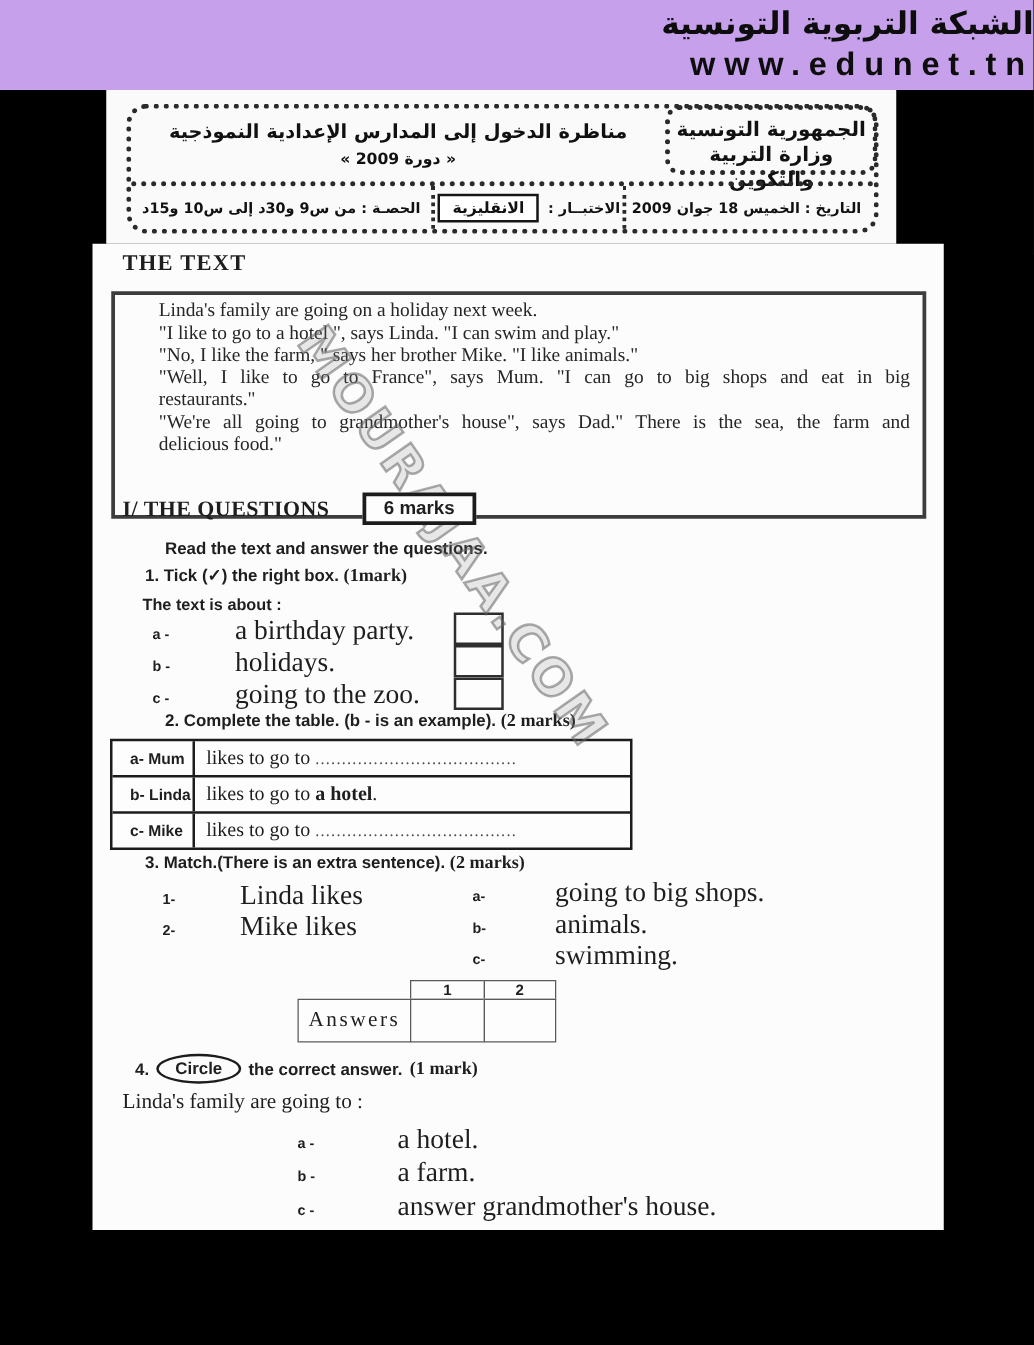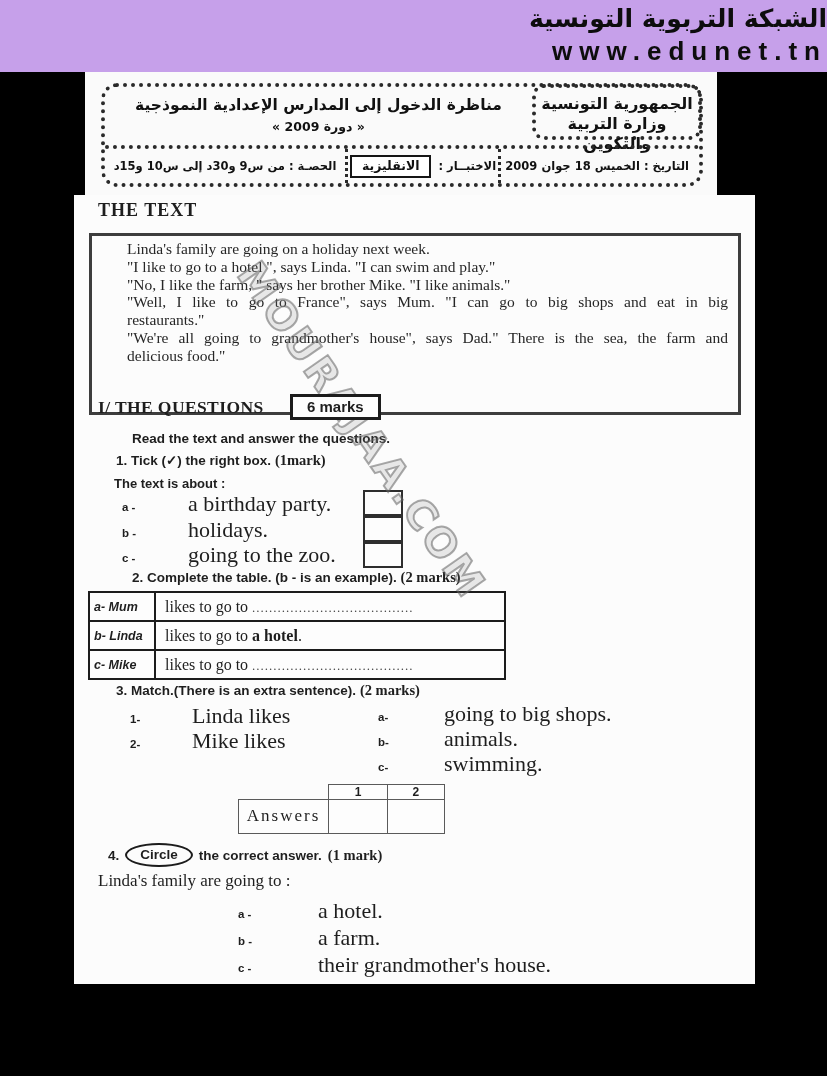--- a/index.html
+++ b/index.html
@@ -44,21 +44,21 @@
   .q1lead{left:40px;top:281px;font-size:13px;}
 
   .opt-key{font-family:"Liberation Sans",sans-serif;font-weight:bold;font-size:11.5px;width:26px;}
   .opt-text{font-size:22px;margin-left:40px;}
   .checkbox{position:absolute;left:289px;width:36px;height:22px;border:2px solid #2e2e2e;background:#fdfdfd;}
 
   .q2head{left:58px;top:374px;font-size:13.5px;}
   .q2-table{left:14px;top:396px;width:414px;border:2px solid #1c1c1c;background:#fdfdfd;}
   .q2-row{display:flex;height:27px;border-bottom:2px solid #1c1c1c;align-items:center;}
   .q2-row:last-child{border-bottom:none;}
-  .q2-key{width:66px;align-self:stretch;display:flex;align-items:center;border-left:2px solid #1c1c1c;padding-left:4px;font-family:"Liberation Sans",sans-serif;font-weight:bold;font-size:12.5px;box-sizing:border-box;border-left:none;border-right:2px solid #1c1c1c;font-style:italic;}
+  .q2-key{width:66px;align-self:stretch;display:flex;align-items:center;border-left:2px solid #1c1c1c;padding-left:14px;font-family:"Liberation Sans",sans-serif;font-weight:bold;font-size:12.5px;box-sizing:border-box;border-left:none;border-right:2px solid #1c1c1c;}
   .q2-val{flex:1;padding-left:9px;font-size:16px;white-space:nowrap;overflow:hidden;}
   .q2-dots{letter-spacing:1px;color:#4a4a4a;font-size:13px;}
 
   .q3head{left:42px;top:487px;font-size:13.5px;}
 
   .ans-cell{position:absolute;border:1.2px solid #5a5a5a;box-sizing:border-box;background:#fdfdfd;}
   .ans-label{font-size:17px;letter-spacing:2px;display:flex;align-items:center;justify-content:center;}
   .ans-hdr{display:flex;align-items:center;justify-content:center;font-size:12px;font-family:"Liberation Sans",sans-serif;font-weight:bold;}
 
   .q4line{left:34px;top:648px;font-size:13.5px;display:flex;align-items:center;gap:6px;}
@@ -214,17 +214,17 @@
     <div class="row" style="left:164px;top:703px;">
       <span class="opt-key" style="width:40px;">a -</span>
       <span class="opt-text">a hotel.</span>
     </div>
     <div class="row" style="left:164px;top:730px;">
       <span class="opt-key" style="width:40px;">b -</span>
       <span class="opt-text">a farm.</span>
     </div>
     <div class="row" style="left:164px;top:757px;">
       <span class="opt-key" style="width:40px;">c -</span>
-      <span class="opt-text">their grandmother's house.</span>
+      <span class="opt-text">answer grandmother's house.</span>
     </div>
 
   </div>
 </div>
 
 </body></html>

